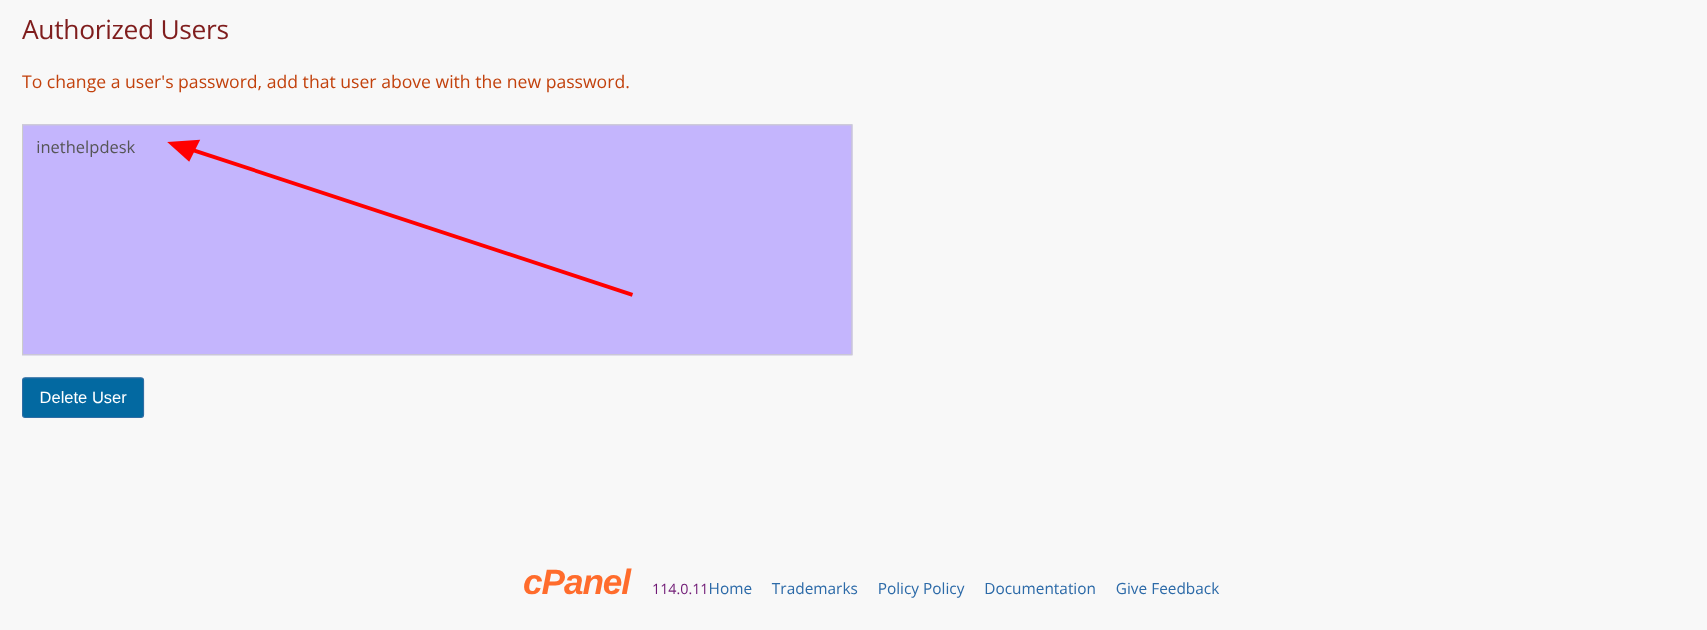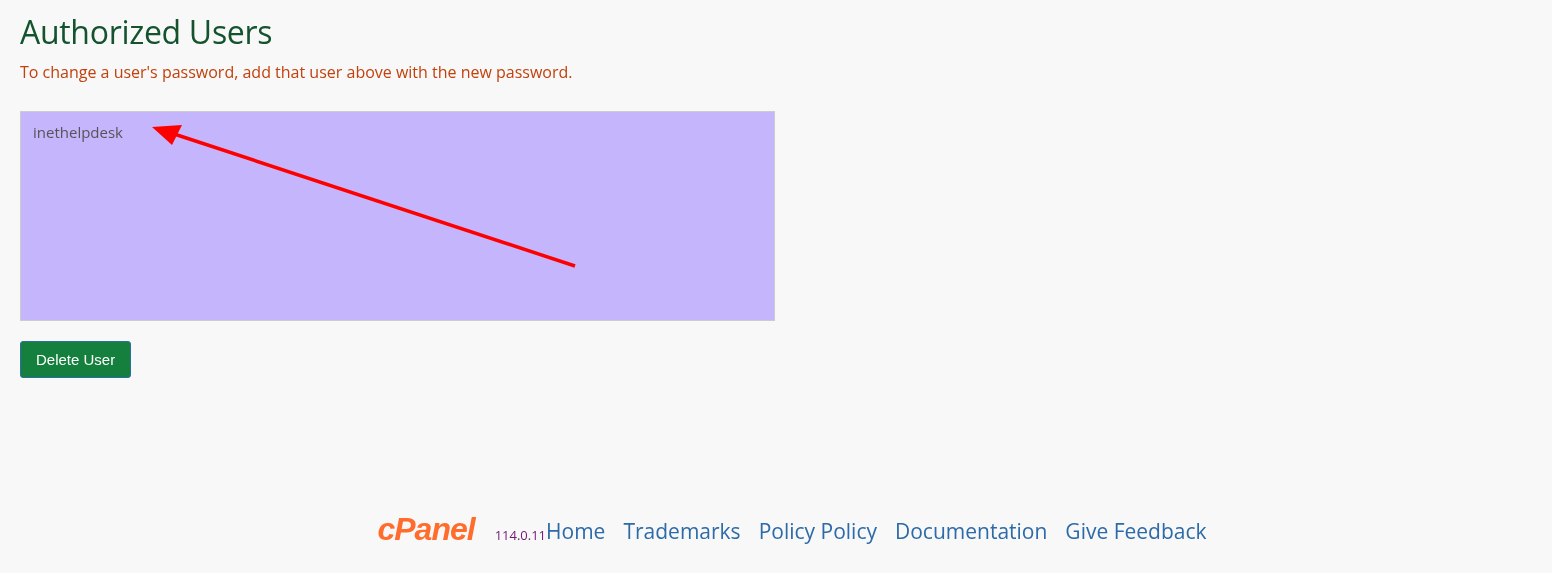--- a/index.html
+++ b/index.html
@@ -8,24 +8,24 @@
       background: #f8f8f8;
       width: 1552px;
       height: 573px;
       position: relative;
       color: #333;
     }
     .content {
       padding: 10px 20px 0 20px;
     }
     h1.page-title {
-      font-size: 32px;
+      font-size: 24px;
       font-weight: 400;
-      color: #14532d;
-      margin-bottom: 8px;
+      color: #7f1d1d;
+      margin-bottom: 20px;
       letter-spacing: -0.3px;
     }
     .subtitle {
       font-size: 16px;
       color: #c2410c;
       margin-bottom: 28px;
       font-weight: 400;
     }
     .user-list-wrapper {
       position: relative;
@@ -39,21 +39,21 @@
       overflow-y: scroll;
       padding: 8px 12px;
       font-size: 15px;
       color: #555;
     }
     .user-list-item {
       padding: 2px 0;
     }
     .delete-btn {
       margin-top: 20px;
-      background: #15803d;
+      background: #0369a1;
       color: #fff;
       border: 1px solid #2e6da4;
       border-radius: 3px;
       padding: 9px 15px;
       font-size: 15px;
       cursor: pointer;
     }
     .back-row {
       width: 100%;
       text-align: center;
@@ -103,21 +103,21 @@
       font-size: 13px;
       color: #701a75;
       margin-left: 16px;
     }
     .footer-right {
       display: flex;
       gap: 18px;
     }
     .footer-link {
       color: #2c6aa8;
-      font-size: 21px;
+      font-size: 14px;
       text-decoration: none;
       cursor: pointer;
     }
     .annotation-arrow {
       position: absolute;
       top: 10px;
       left: 130px;
       width: 430px;
       height: 150px;
       pointer-events: none;

